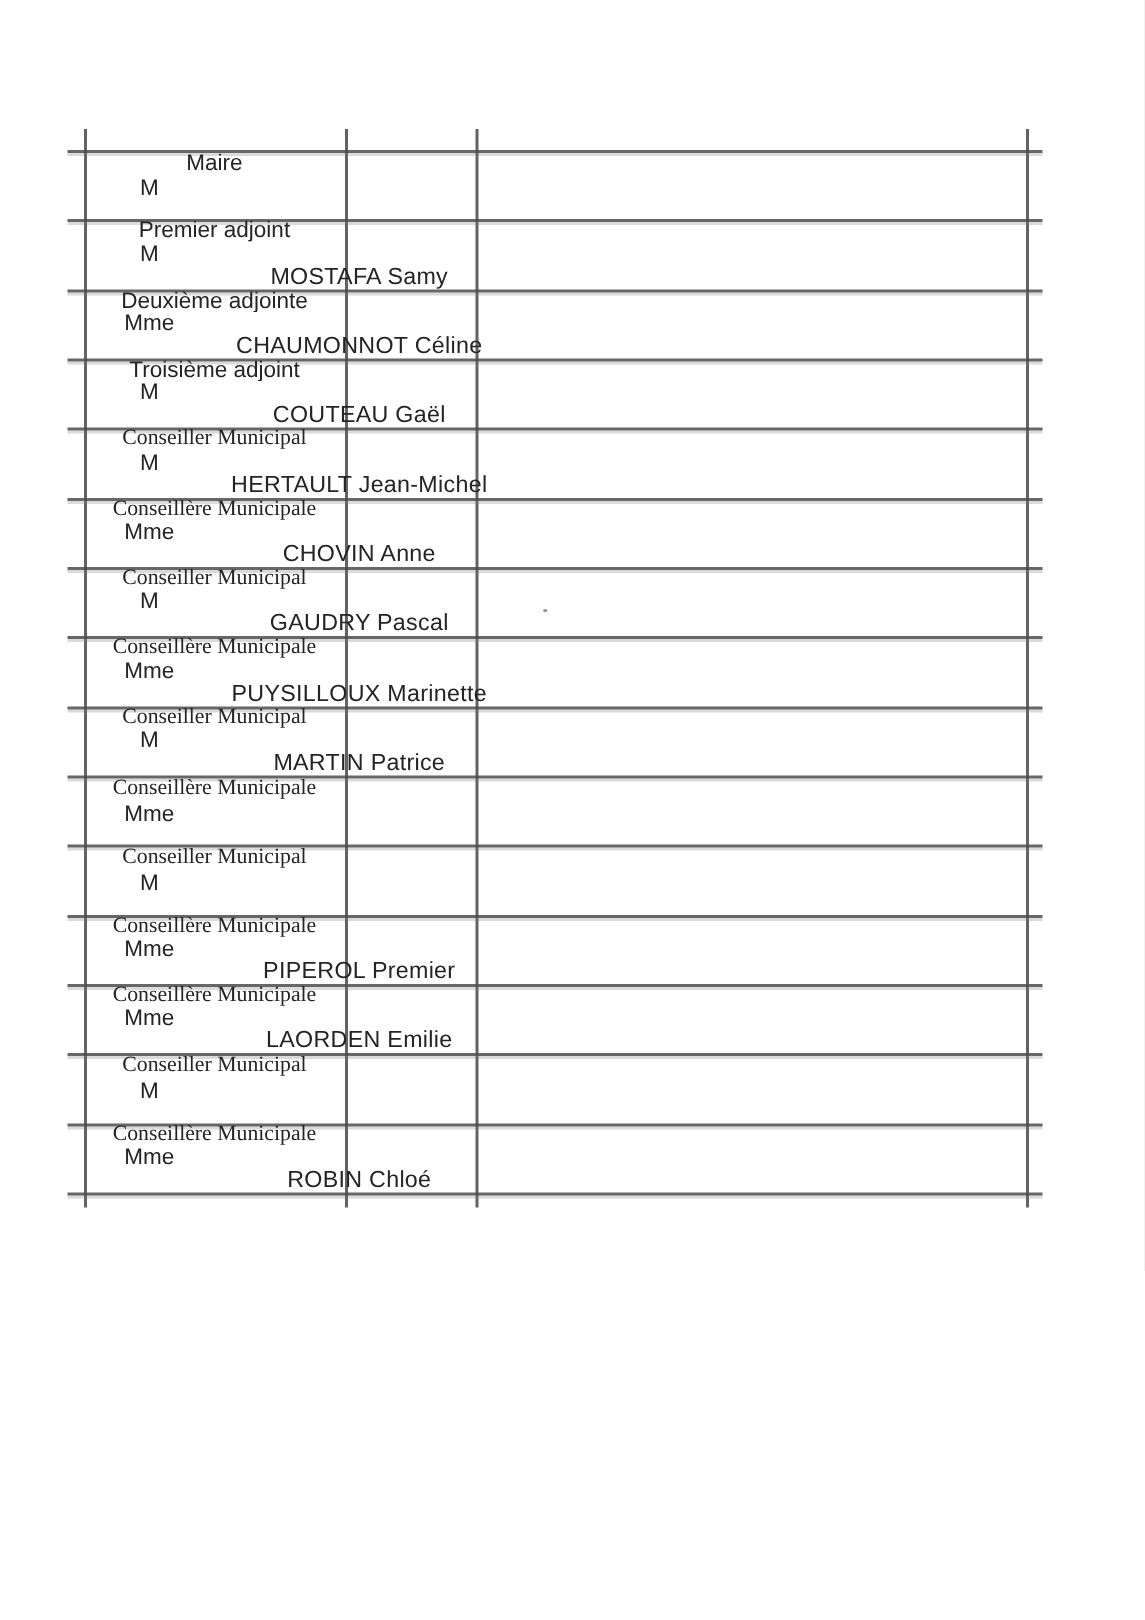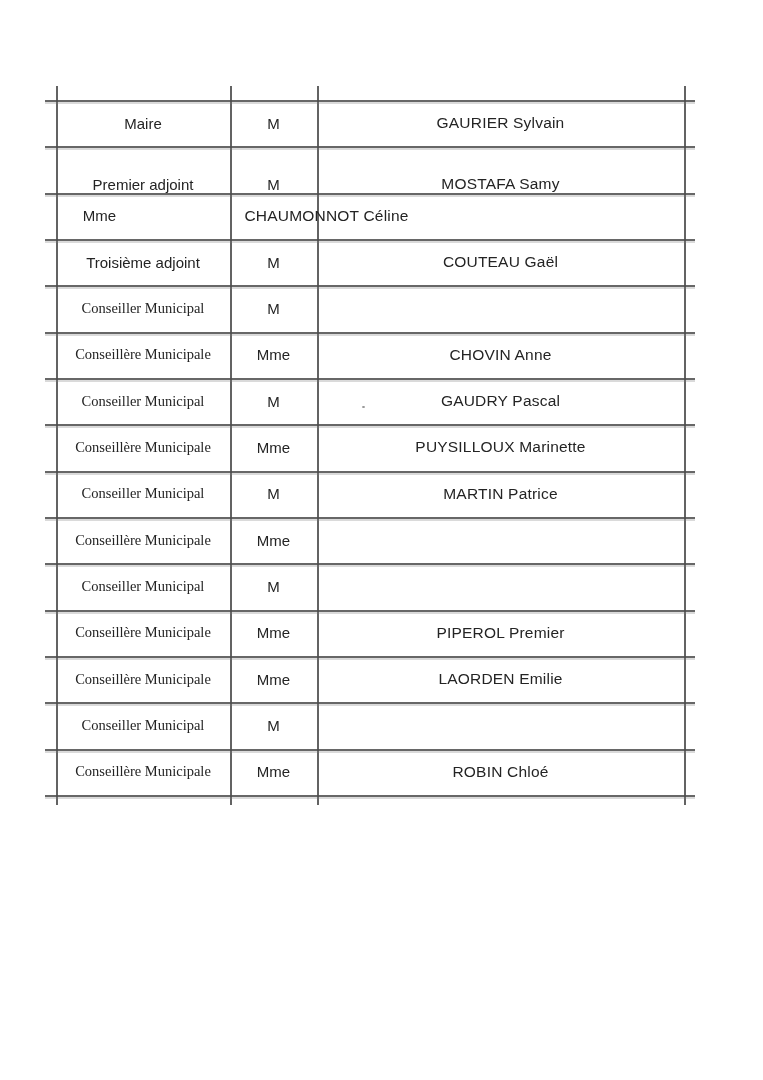--- a/index.html
+++ b/index.html
@@ -32,20 +32,21 @@
     height: 2px;
     background: var(--line, #4d4d4d);
     opacity: 0.85;
     box-shadow: 0 2px 0 rgba(120,120,120,0.32);
   }
   
   .row {
     position: absolute;
     display: flex;
     align-items: stretch;
+    flex-direction: column;
   }
   .cell {
     display: flex;
     align-items: center;
     justify-content: center;
     text-align: center;
     white-space: nowrap;
     overflow: hidden;
   }
   .cell-role  { width: 174px; font-size: 15px; }
@@ -87,39 +88,40 @@
       <div class="hline" style="left: 45px; width: 650px; top: 516.97px;"></div>
       <div class="hline" style="left: 45px; width: 650px; top: 563.3px;"></div>
       <div class="hline" style="left: 45px; width: 650px; top: 609.63px;"></div>
       <div class="hline" style="left: 45px; width: 650px; top: 655.96px;"></div>
       <div class="hline" style="left: 45px; width: 650px; top: 702.29px;"></div>
       <div class="hline" style="left: 45px; width: 650px; top: 748.62px;"></div>
       <div class="hline" style="left: 45px; width: 650px; top: 794.95px;"></div>
       <div class="row" style="left: 56px; top: 100px; width: 628px; height: 46.33px;">
         <div class="cell cell-role">Maire</div>
         <div class="cell cell-civility">M</div>
-        <div class="cell cell-name">GAURIER Sylvain</div>
       </div>
-      <div class="row" style="left: 56px; top: 146.33px; width: 628px; height: 46.33px; align-items: flex-end;">
+      <div class="row" style="left: 56px; top: 146.33px; width: 628px; height: 46.33px;">
         <div class="cell cell-role">Premier adjoint</div>
         <div class="cell cell-civility">M</div>
         <div class="cell cell-name">MOSTAFA Samy</div>
       </div>
       <div class="row" style="left: 56px; top: 192.66px; width: 628px; height: 46.33px;">
+        <div class="cell cell-role">Deuxième adjointe</div>
         <div class="cell cell-civility">Mme</div>
         <div class="cell cell-name">CHAUMONNOT Céline</div>
       </div>
       <div class="row" style="left: 56px; top: 238.99px; width: 704px; height: 46.33px;">
         <div class="cell cell-role">Troisième adjoint</div>
         <div class="cell cell-civility">M</div>
         <div class="cell cell-name">COUTEAU Gaël</div>
       </div>
       <div class="row" style="left: 56px; top: 285.32px; width: 628px; height: 46.33px;">
         <div class="cell cell-role serif">Conseiller Municipal</div>
         <div class="cell cell-civility">M</div>
+        <div class="cell cell-name">HERTAULT Jean-Michel</div>
       </div>
       <div class="row" style="left: 56px; top: 331.65px; width: 628px; height: 46.33px;">
         <div class="cell cell-role serif">Conseillère Municipale</div>
         <div class="cell cell-civility">Mme</div>
         <div class="cell cell-name">CHOVIN Anne</div>
       </div>
       <div class="row" style="left: 56px; top: 377.98px; width: 628px; height: 46.33px;">
         <div class="cell cell-role serif">Conseiller Municipal</div>
         <div class="cell cell-civility">M</div>
         <div class="cell cell-name">GAUDRY Pascal</div>

